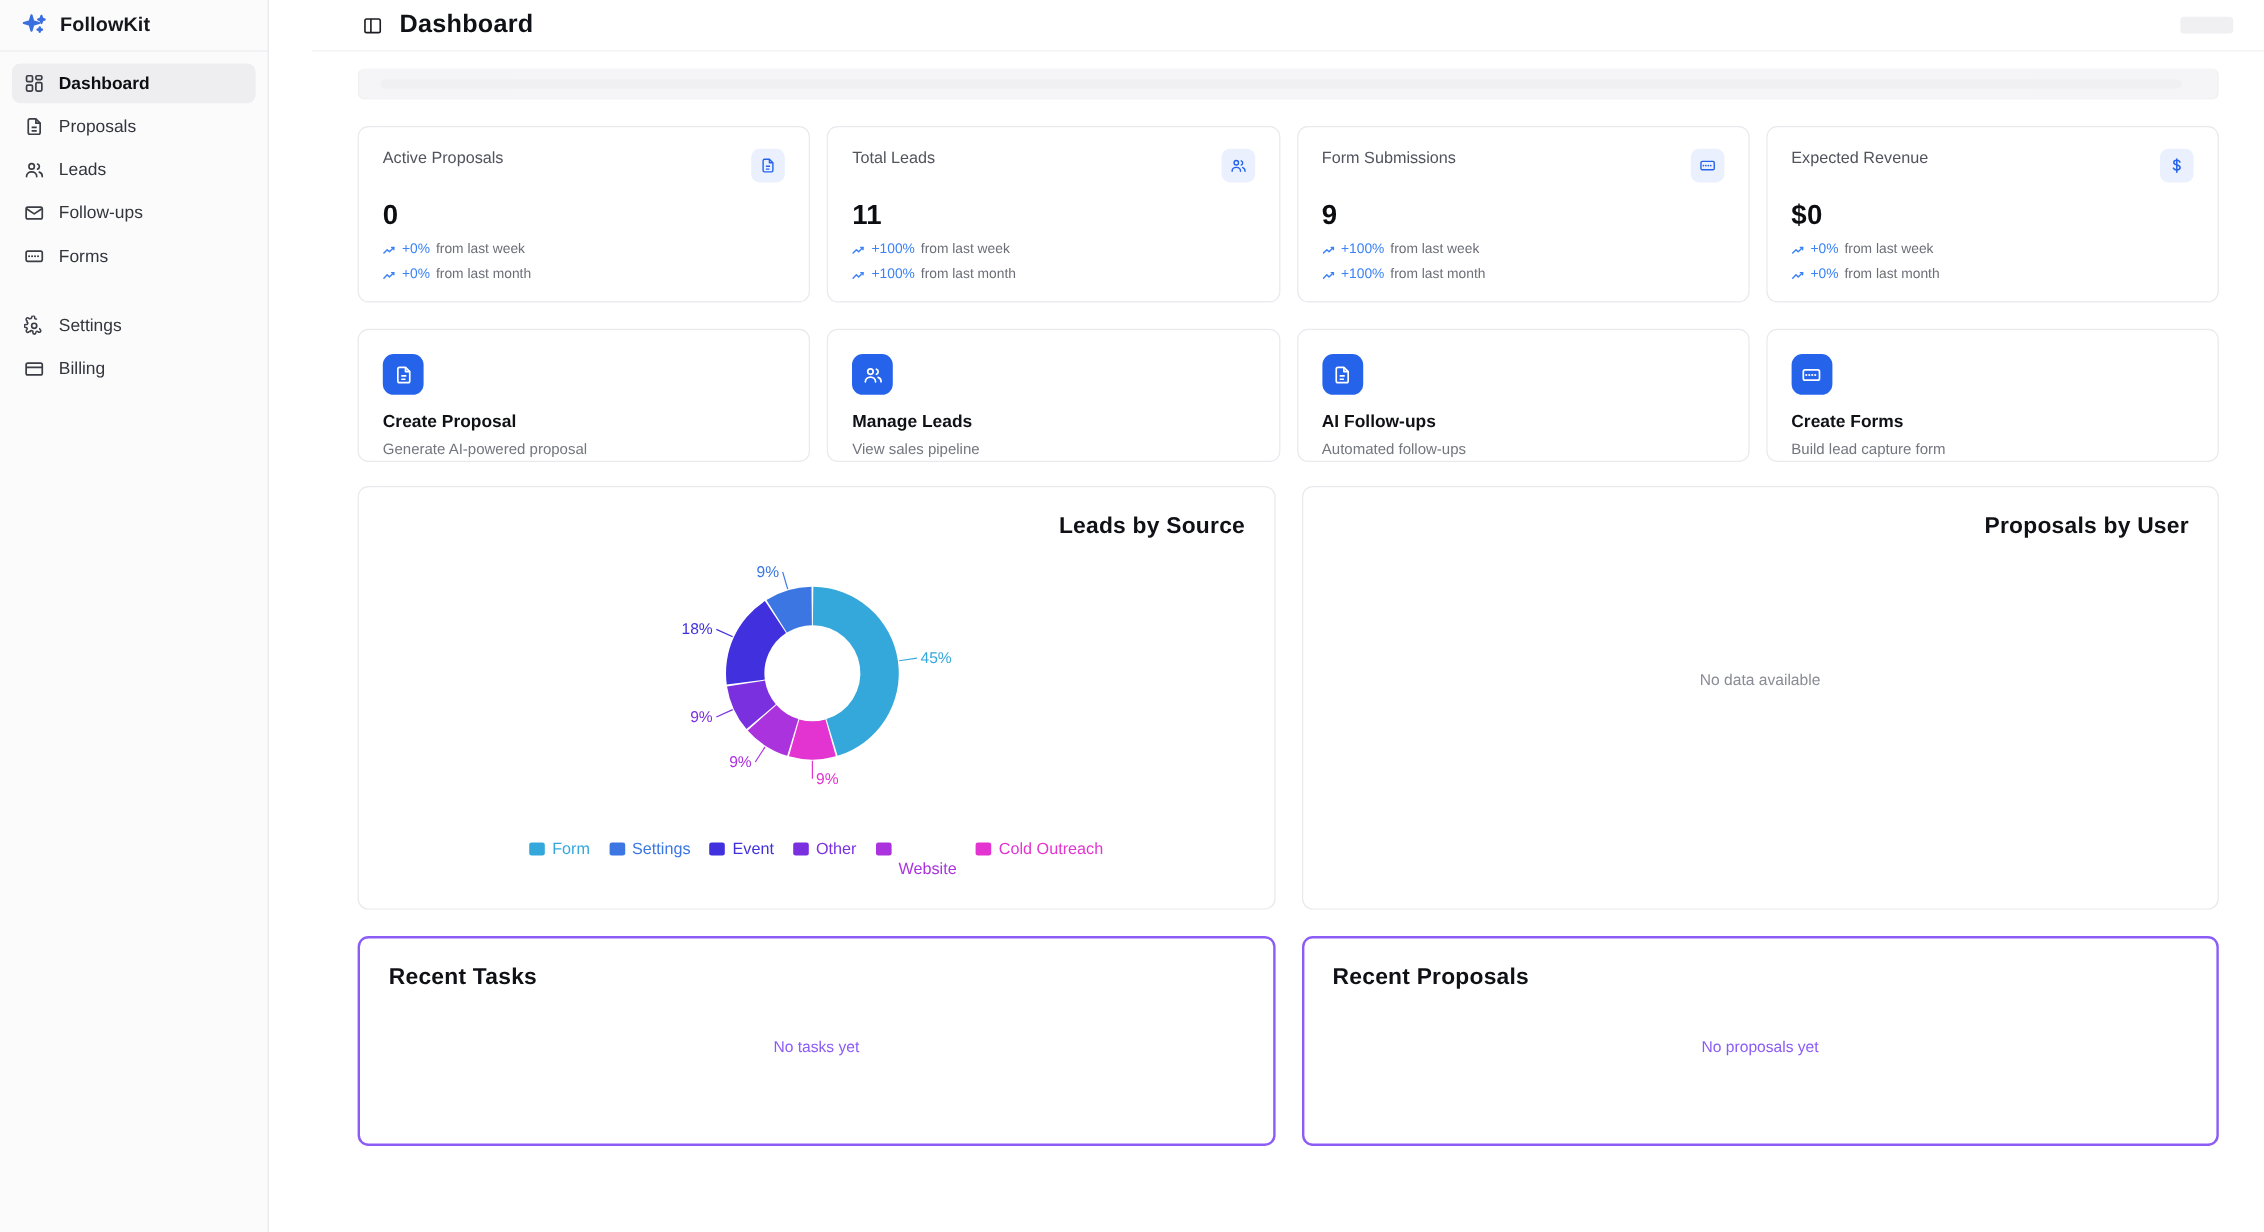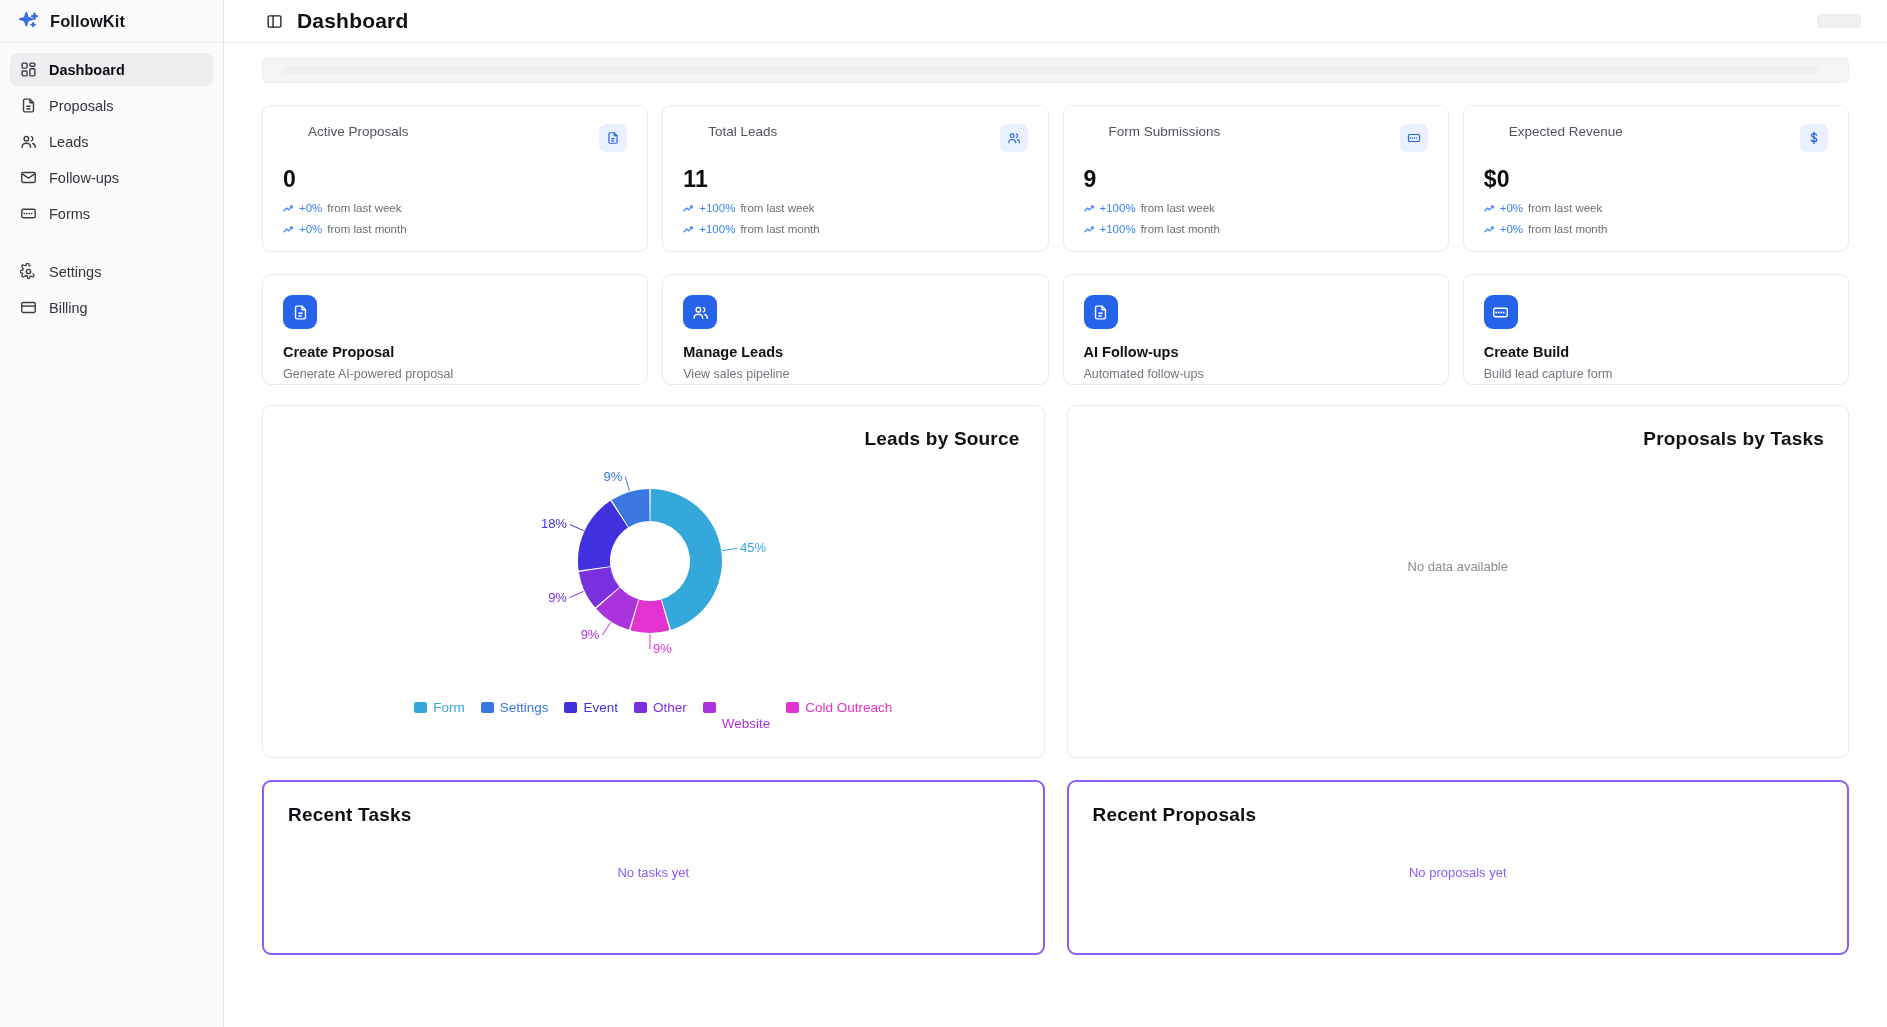--- a/index.html
+++ b/index.html
@@ -2,21 +2,21 @@
 <html><head>
 <meta charset="utf-8">
 <style>
   * { box-sizing: border-box; margin: 0; padding: 0; }
   html, body {
     width: 1887px; height: 1027px;
     font-family: "Liberation Sans", sans-serif;
     background: #ffffff;
     overflow: hidden;
   }
-  .app { display: flex; width: 1887px; height: 1027px; }
+  .app { display: flex; width: 1887px; height: 1027px; gap: 36px; }
 
   
   .sidebar {
     width: 224px; min-width: 224px; height: 1027px;
     background: #fbfbfc;
     border-right: 1px solid #e8e8ec;
     display: flex; flex-direction: column;
   }
   .brand {
     height: 43px; display: flex; align-items: center;
@@ -60,21 +60,21 @@
     background:#f0f0f3; border-radius:4px;
   }
 
   .grid4 { display: grid; grid-template-columns: repeat(4, 1fr); gap: 14px; margin-top: 22px; }
 
   
   .stat-card {
     border: 1px solid #e9e9ee; border-radius: 9px; background: #fff;
     padding: 18px 20px 16px 20px; height: 147px;
   }
-  .stat-head { display: flex; align-items: flex-start; justify-content: space-between; margin-left: 25px; }
+  .stat-head { display: flex; align-items: flex-start; justify-content: space-between; }
   .stat-label { font-size: 13.5px; color: #52545d; }
   .stat-badge {
     width: 28px; height: 28px; border-radius: 7px; background: #eaf0fe;
     display: flex; align-items: center; justify-content: center; color: #2563eb;
   }
   .stat-badge svg { width: 14px; height: 14px; display:block;}
   .stat-value { font-size: 23px; font-weight: 700; color: #0c0d11; margin-top: 14px; letter-spacing: .2px;}
   .delta { display: flex; align-items: center; gap: 5px; font-size: 11.5px; color: #6c6e77; margin-top: 9px; }
   .delta .tr { width: 11px; height: 11px; display:block; color:#3b82f6; flex:0 0 11px;}
   .delta .pct { color: #3b82f6; }
@@ -384,21 +384,21 @@
           <div class="action-desc">Automated follow-ups</div>
         </div>
 
         <div class="action-card">
           <div class="action-ico">
             <svg viewBox="0 0 24 24" fill="none" stroke="currentColor" stroke-width="2">
                 <rect x="2.5" y="6" width="19" height="12" rx="2"></rect>
                 <path d="M6 12h.01M9.5 12h.01M13 12h.01M16.5 12h.01" stroke-linecap="round" stroke-width="2.6"></path>
               </svg>
           </div>
-          <div class="action-title">Create Build</div>
+          <div class="action-title">Create Forms</div>
           <div class="action-desc">Build lead capture form</div>
         </div>
       </div>
 
       <div class="grid2">
 
         <div class="panel">
           <div class="panel-title">Leads by Source</div>
           <div class="chart-body">
             <svg id="donut-svg" viewBox="0 0 420 250" width="420" height="250">
@@ -444,21 +444,21 @@
                 <span style="color: rgb(171, 51, 221); margin-top: 32px;">Website</span>
               </div>
               <div class="legend-item">
                 <span class="legend-swatch" style="background: rgb(227, 51, 208);"></span>
                 <span style="color: rgb(227, 51, 208);">Cold Outreach</span>
               </div>
             </div>
         </div>
 
         <div class="panel">
-          <div class="panel-title">Proposals by Tasks</div>
+          <div class="panel-title">Proposals by User</div>
           <div class="empty-center">
             <span class="empty-msg">No data available</span>
           </div>
         </div>
       </div>
 
       <div class="grid2b">
         <div class="panel-lower">
           <div class="panel-title">Recent Tasks</div>
           <div class="lower-empty">

